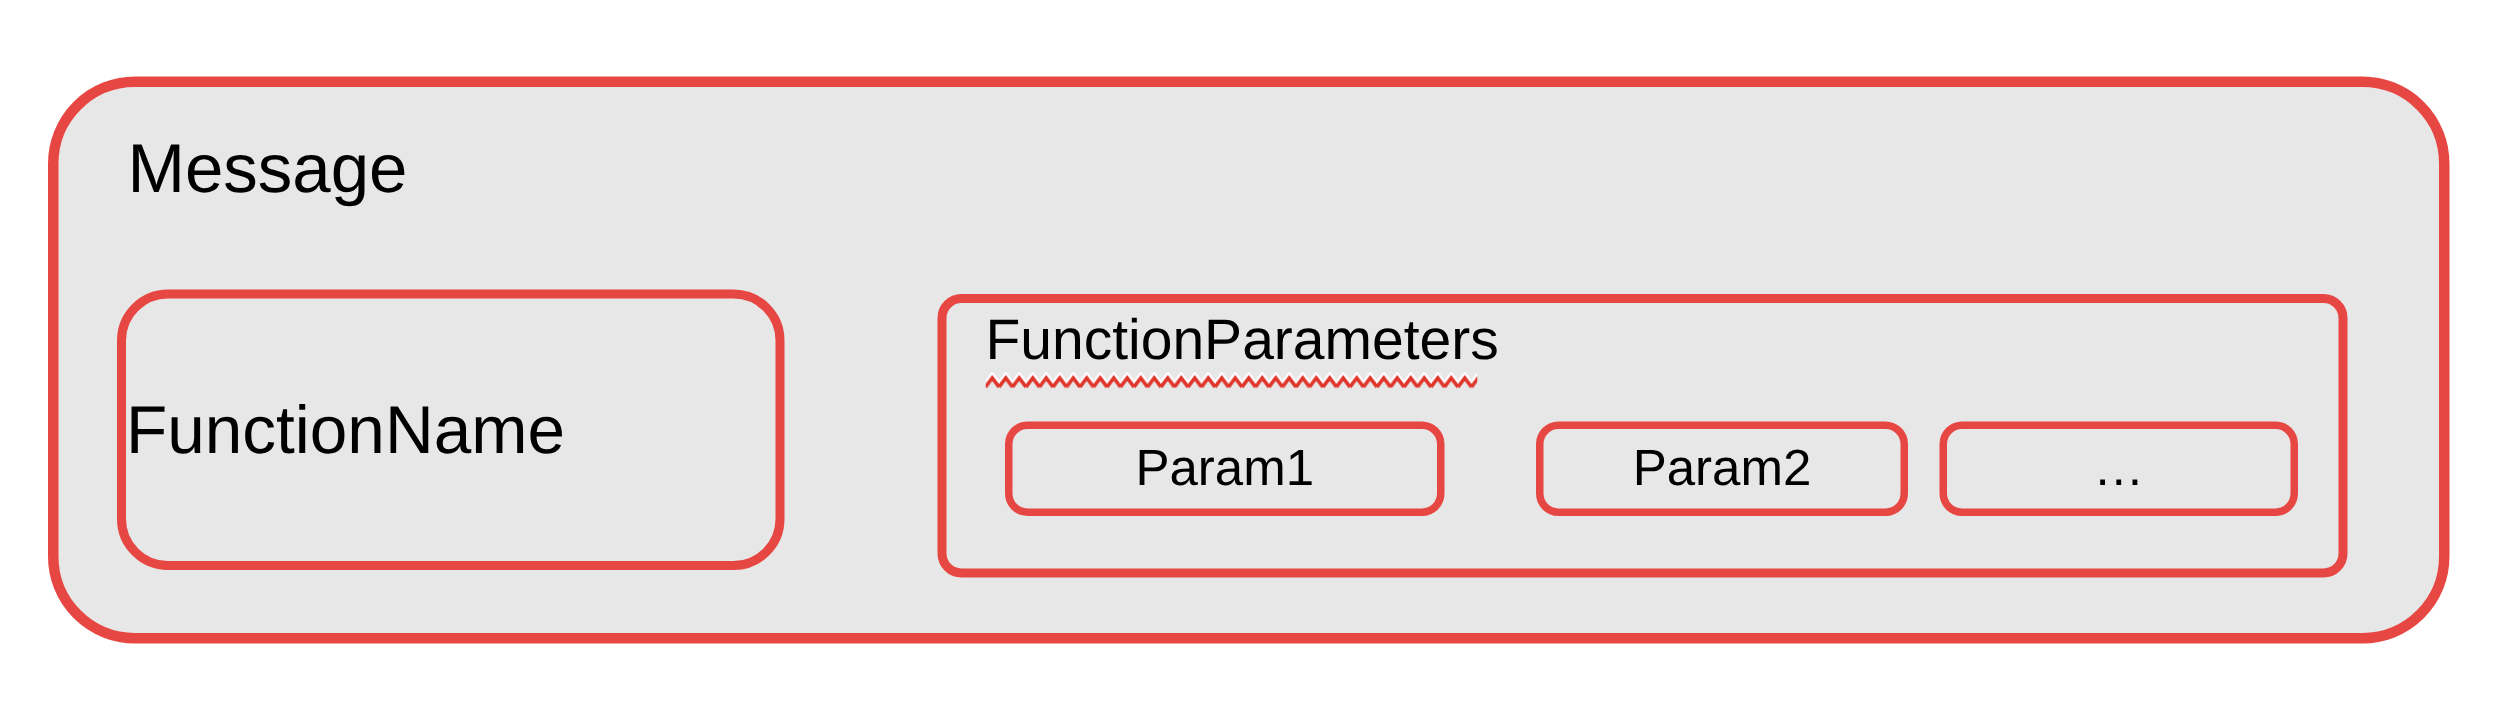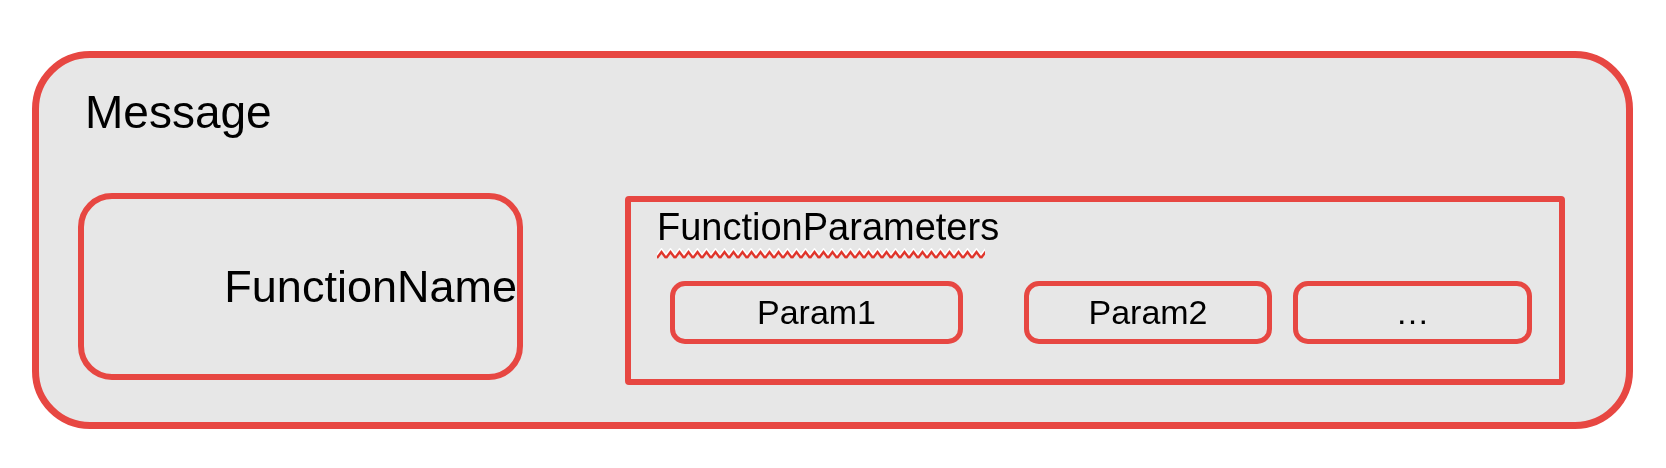--- a/index.html
+++ b/index.html
@@ -40,33 +40,33 @@
   }
   .function-name-box {
     left: 39px;   
     top: 135px;
     width: 445px;
     height: 187px;
     border-width: 6px;
     border-radius: 34px;
     display: flex;
     align-items: center;
-    justify-content: flex-end;
+    justify-content: flex-start;
   }
   .function-name-label {
     font-size: 45px;
     white-space: nowrap;
   }
   .function-parameters-box {
     left: 586px;
     top: 138px;
     width: 940px;
     height: 189px;
     border-width: 6px;
-    border-radius: 4px;
+    border-radius: 16px;
   }
   .function-parameters-label {
     position: absolute;
     left: 26px;
     top: 4px;
     font-size: 38px;
     line-height: 1.15;
     white-space: nowrap;
   }
   .squiggle {

